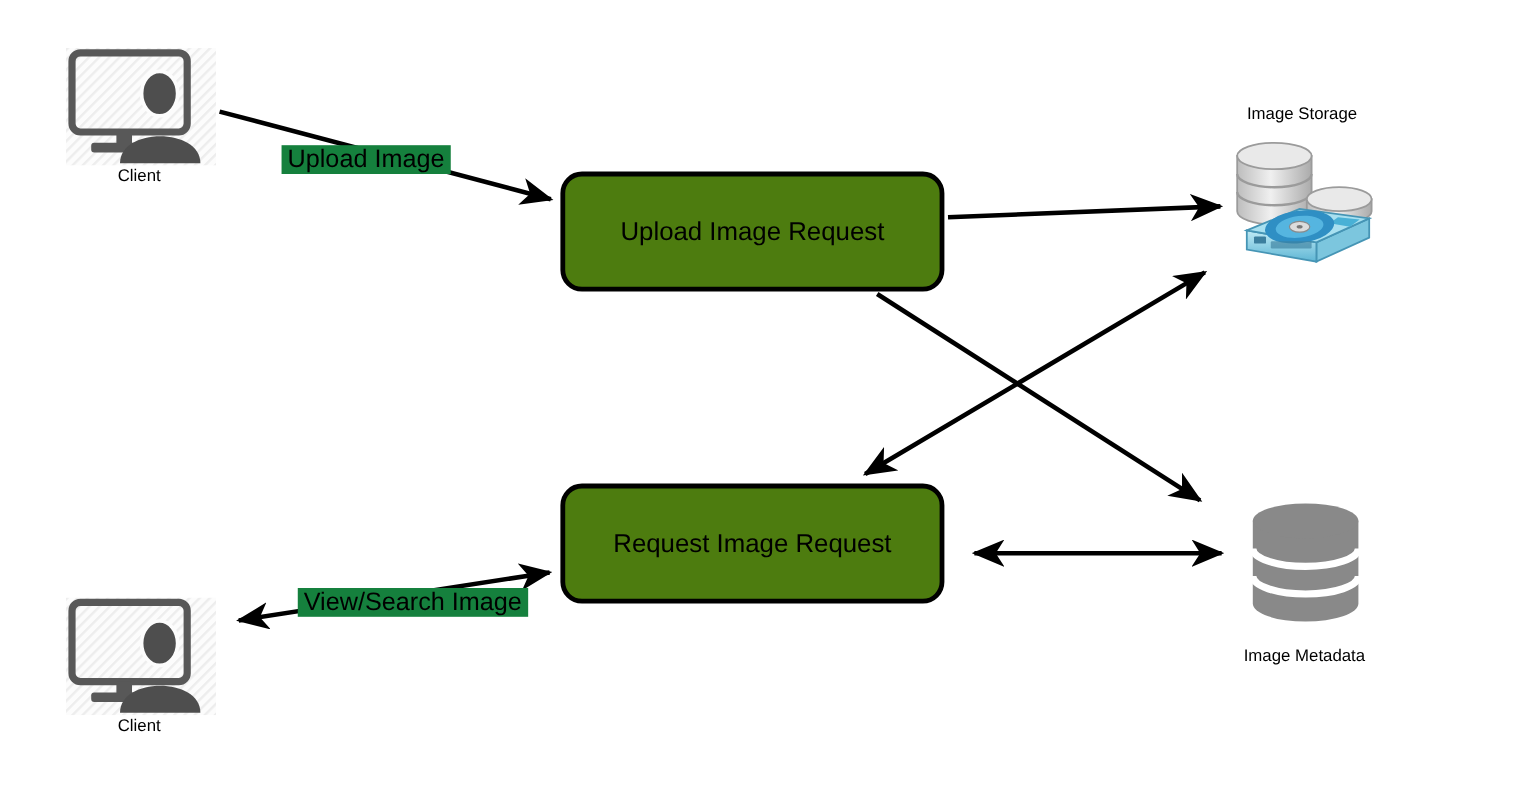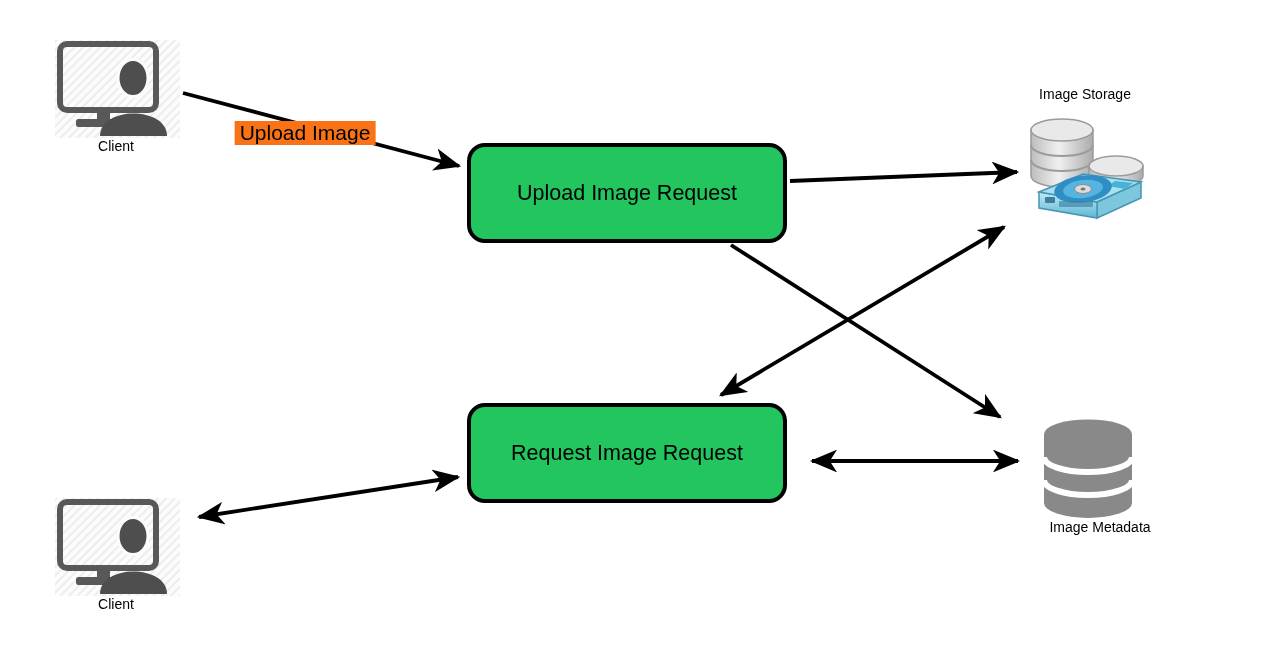--- a/index.html
+++ b/index.html
@@ -16,31 +16,31 @@
     position:absolute;
     font-size:14px;
     color:#000000;
     white-space:nowrap;
     transform:translateX(-50%);
   }
   .request-box{
     position:absolute;
     width:320px;height:100px;
     box-sizing:border-box;
-    background:#22c55e;
+    background:#4d7c0f;
     border:4px solid #000000;
     border-radius:18px;
     display:flex;align-items:center;justify-content:center;
     font-size:21.5px;color:#000000;
     z-index:2;
   }
   .edge-label{
     position:absolute;
     transform:translate(-50%,-50%);
-    background:#f97316;
+    background:#15803d;
     padding:0 5px;
     font-size:21px;color:#000000;
     white-space:nowrap;
     z-index:3;
   }
   .icon-wrap{position:absolute;z-index:2;}
 </style>
 </head>
 <body>
 
@@ -63,20 +63,21 @@
     <line x1="731" y1="245" x2="1000" y2="417" stroke="#000000" stroke-width="3.8" marker-end="url(#ah-end)"></line>
 
     <line x1="721" y1="395" x2="1004" y2="227" stroke="#000000" stroke-width="3.8" marker-start="url(#ah-start)" marker-end="url(#ah-end)"></line>
 
     <line x1="812" y1="461" x2="1018" y2="461" stroke="#000000" stroke-width="3.8" marker-start="url(#ah-start)" marker-end="url(#ah-end)"></line>
 
     <line x1="199" y1="517" x2="458" y2="477" stroke="#000000" stroke-width="3.8" marker-start="url(#ah-start)" marker-end="url(#ah-end)"></line>
   </svg>
 
   <div class="edge-label" style="left:305px;top:133px;">Upload Image</div>
+  <div class="edge-label" style="left:344px;top:502px;">View/Search Image</div>
 
   <div class="node">
     <div class="icon-wrap" style="left:55px;top:40px;">
       <svg width="125" height="98" viewBox="0 0 125 98">
         <defs>
           <pattern id="hatchA" width="6" height="6" patternUnits="userSpaceOnUse" patternTransform="rotate(45)">
             <rect width="6" height="6" fill="#fcfcfc"></rect>
             <line x1="1" y1="0" x2="1" y2="6" stroke="#ededed" stroke-width="2"></line>
           </pattern>
         </defs>
@@ -139,21 +140,21 @@
 
   <div class="node">
     <div class="icon-wrap" style="left:1040px;top:419px;">
       <svg width="96" height="102" viewBox="0 0 96 102">
         <path d="M4,15 V84 a44,15 0 0 0 88,0 V15 Z" fill="#898989"></path>
         <ellipse cx="48" cy="15" rx="44" ry="14.5" fill="#898989"></ellipse>
         <path d="M4,38 a44,15 0 0 0 88,0" fill="none" stroke="#ffffff" stroke-width="6"></path>
         <path d="M4,61 a44,15 0 0 0 88,0" fill="none" stroke="#ffffff" stroke-width="6"></path>
       </svg>
     </div>
-    <div class="node-label" style="left:1087px;top:519px;margin-left:13px;">Image Metadata</div>
+    <div class="node-label" style="left:1087px;top:538px;">Image Metadata</div>
   </div>
 
   <div class="node">
     <div class="icon-wrap" style="left:55px;top:498px;">
       <svg width="125" height="98" viewBox="0 0 125 98">
         <defs>
           <pattern id="hatchB" width="6" height="6" patternUnits="userSpaceOnUse" patternTransform="rotate(45)">
             <rect width="6" height="6" fill="#fcfcfc"></rect>
             <line x1="1" y1="0" x2="1" y2="6" stroke="#ededed" stroke-width="2"></line>
           </pattern>

